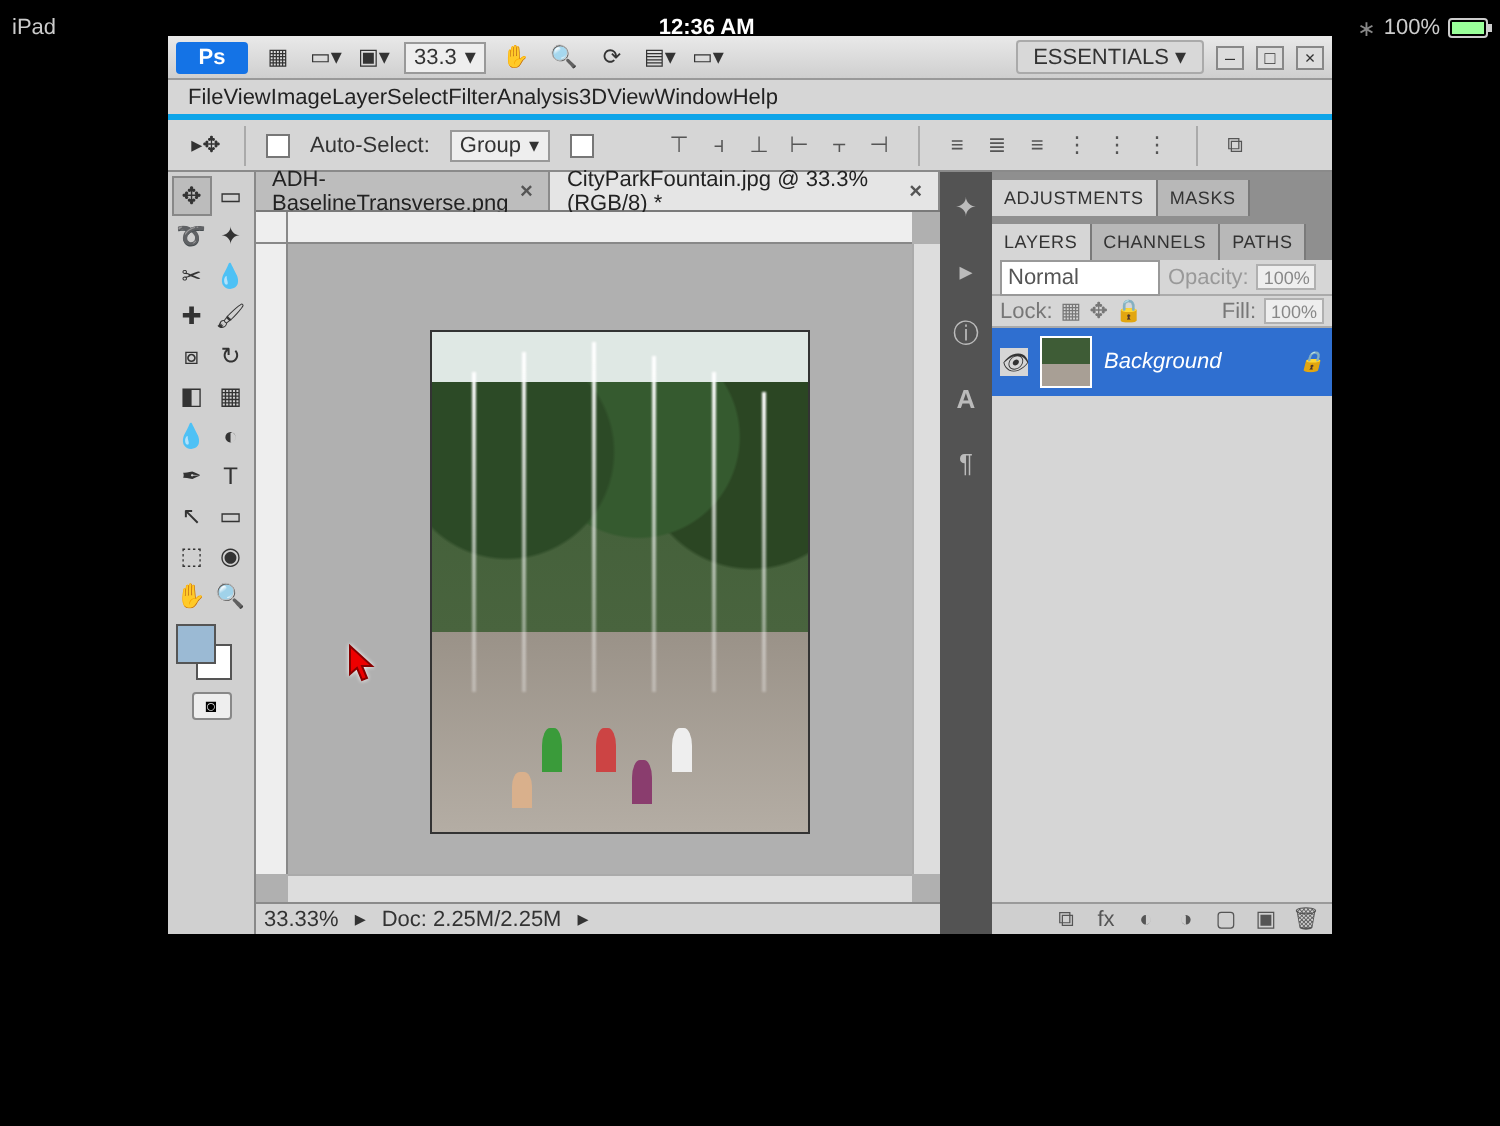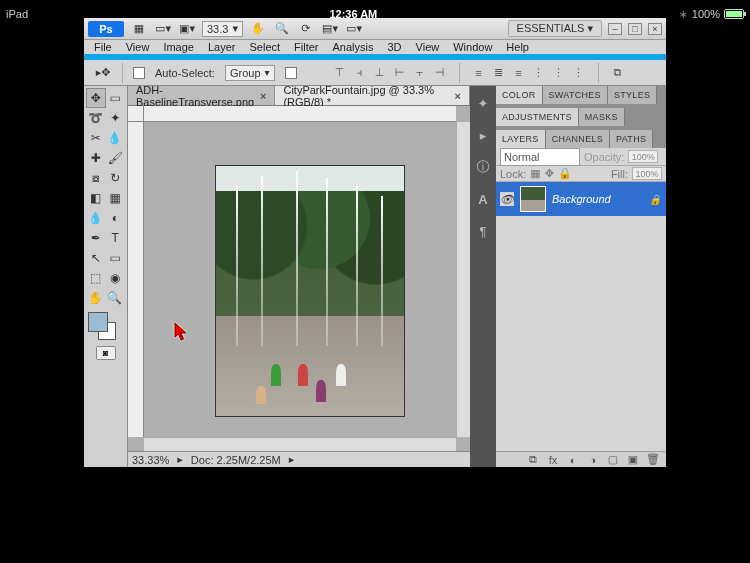--- a/index.html
+++ b/index.html
@@ -11,21 +11,21 @@
 .battery{display:inline-block;width:20px;height:10px;border:1px solid #ccc;border-radius:2px;position:relative}
 .battery:after{content:'';position:absolute;right:-3px;top:2px;width:2px;height:4px;background:#ccc}
 .battery .fill{position:absolute;left:1px;top:1px;bottom:1px;right:1px;background:#9f9}
 .app{position:absolute;left:84px;top:18px;right:84px;bottom:96px;background:#535353}
 .titlebar{height:22px;background:linear-gradient(#e9e9e9,#cfcfcf);display:flex;align-items:center;padding:0 4px;gap:6px;border-bottom:1px solid #999}
 .ps-logo{width:36px;height:16px;background:#1473e6;border-radius:2px;color:#fff;display:flex;align-items:center;justify-content:center;font-weight:bold;font-size:11px}
 .titlebar .spacer{flex:1}
 .tb-btn{min-width:18px;height:16px;display:inline-flex;align-items:center;justify-content:center;color:#333}
 .workspace-btn{background:#d8d8d8;border:1px solid #aaa;padding:1px 8px;border-radius:2px;font-size:11px;color:#333}
 .win-ctrl{width:14px;height:12px;border:1px solid #888;background:#ddd;display:inline-flex;align-items:center;justify-content:center;font-size:9px;color:#333}
-.menubar{height:20px;background:#d6d6d6;display:flex;align-items:center;gap:14px;padding:0 10px;border-bottom:6px solid #0ea5e9;color:#222}
+.menubar{height:20px;background:#d6d6d6;display:flex;align-items:center;gap:0;padding:0 10px;border-bottom:3px solid #0ea5e9;color:#222}
 .menubar span{cursor:default}
 .optbar{height:26px;background:#d6d6d6;display:flex;align-items:center;gap:10px;padding:0 10px;border-bottom:1px solid #8a8a8a;color:#333}
 .chk{width:12px;height:12px;border:1px solid #777;background:#fff;display:inline-block}
 .select{background:#eee;border:1px solid #999;height:16px;display:inline-flex;align-items:center;padding:0 4px;gap:4px;font-size:10px}
 .align-group{display:flex;gap:2px}
 .align-ico{width:18px;height:16px;border:1px solid transparent;display:inline-flex;align-items:center;justify-content:center;color:#555;font-size:11px}
 .divider{width:1px;height:20px;background:#aaa}
 .workarea{position:absolute;left:0;right:0;top:68px;bottom:0;display:flex}
 .toolbar{width:44px;background:#d0d0d0;border-right:1px solid #888;padding:2px;display:flex;flex-direction:column;gap:0}
 .toolrow{display:flex}
@@ -269,25 +269,20 @@
 
     <div class="icon-strip">
       <div class="strip-ico">✦</div>
       <div class="strip-ico">▸</div>
       <div class="strip-ico">ⓘ</div>
       <div class="strip-ico" style="font-weight:bold">A</div>
       <div class="strip-ico">¶</div>
     </div>
 
     <div class="panels">
-      <div class="panel-tabs">
-        <div class="ptab active">COLOR</div>
-        <div class="ptab">SWATCHES</div>
-        <div class="ptab">STYLES</div>
-      </div>
       <div class="drag-handle"></div>
       <div class="adjust-row">
         <div class="ptab active">ADJUSTMENTS</div>
         <div class="ptab">MASKS</div>
       </div>
       <div class="drag-handle"></div>
       <div class="panel-tabs">
         <div class="ptab active">LAYERS</div>
         <div class="ptab">CHANNELS</div>
         <div class="ptab">PATHS</div>

